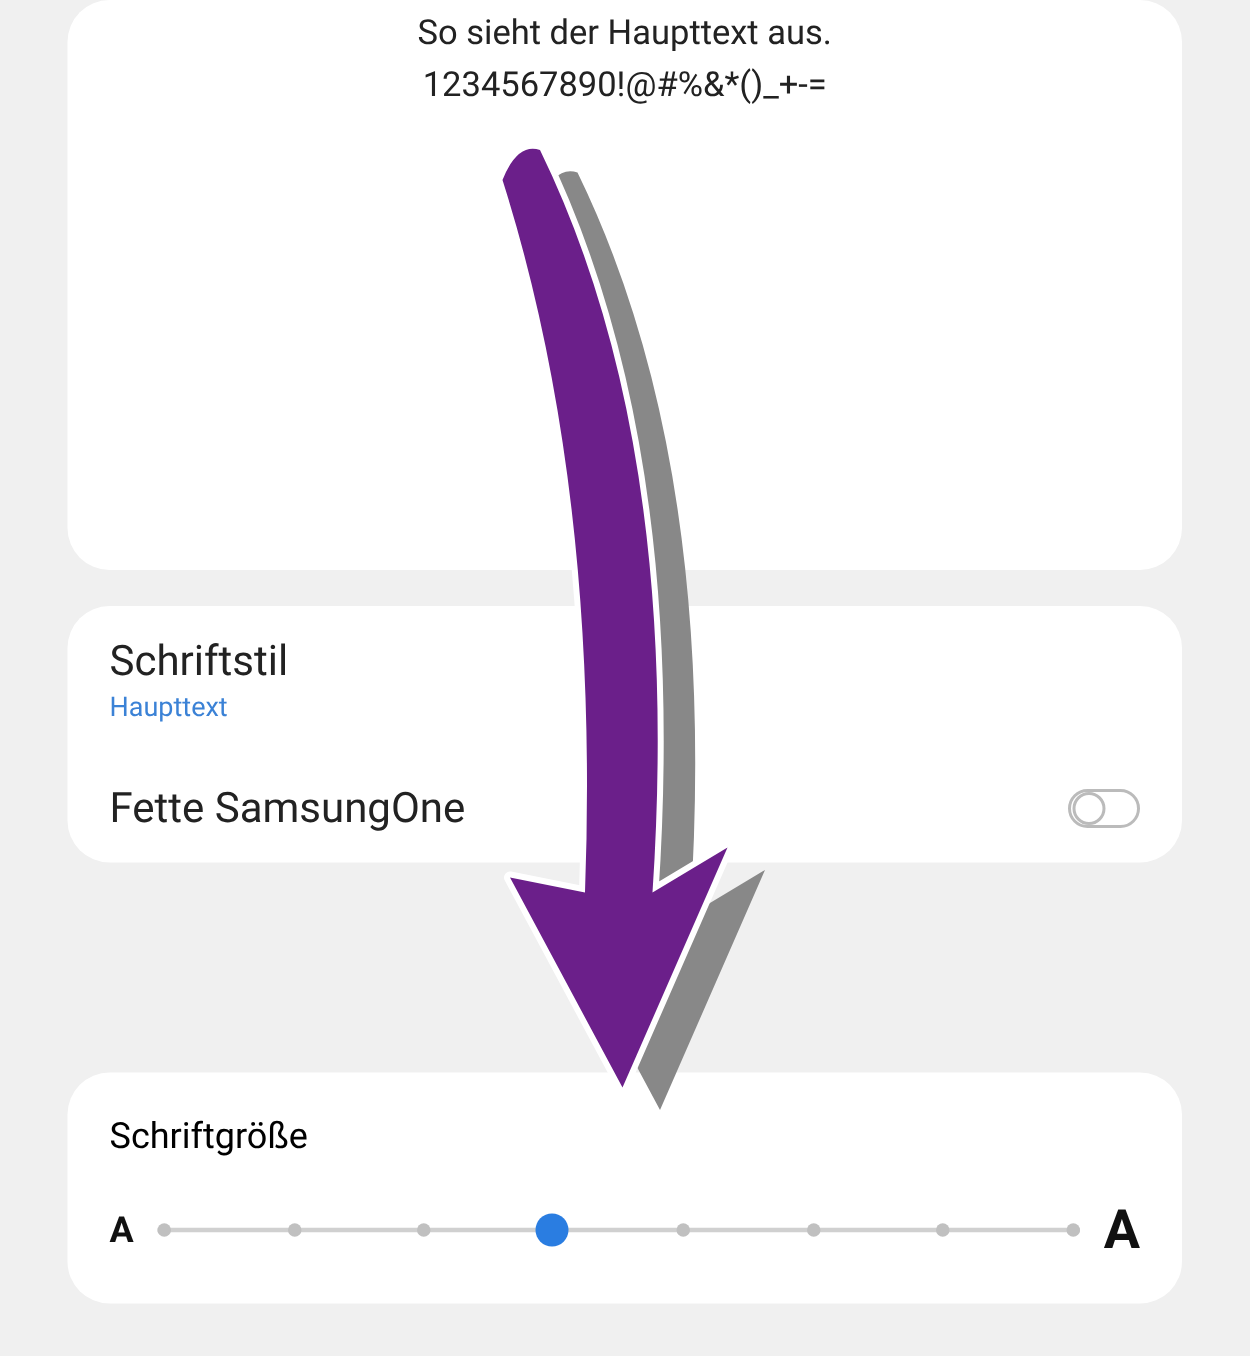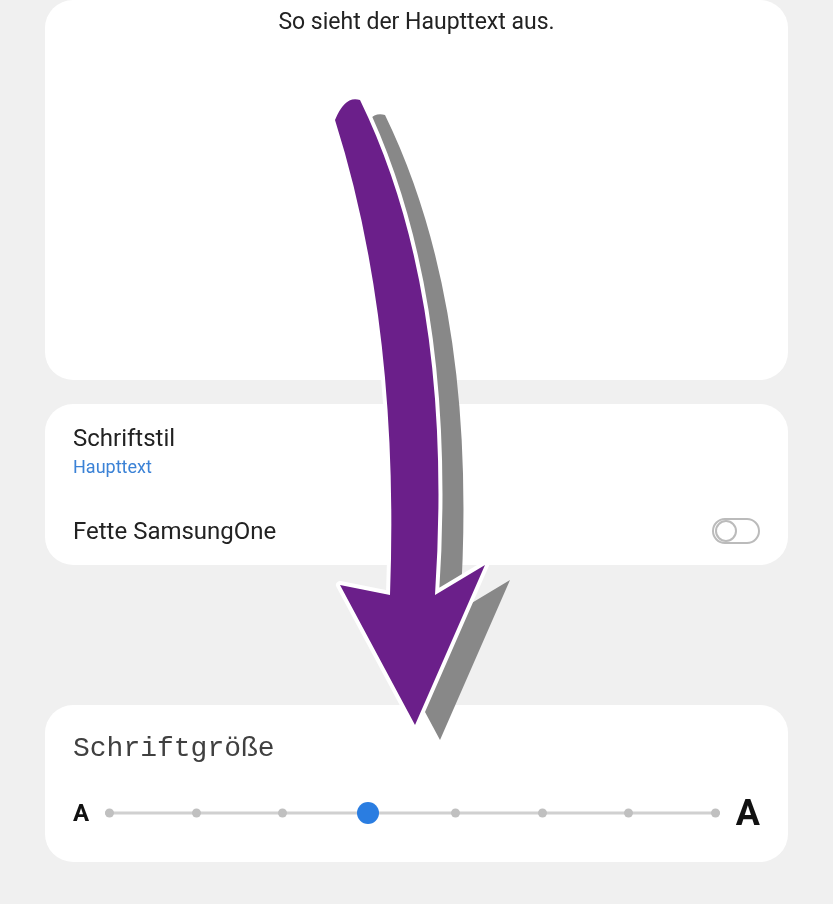--- a/index.html
+++ b/index.html
@@ -40,45 +40,44 @@
       padding: 20px 28px;
       display: flex;
       justify-content: space-between;
       align-items: center;
     }
     .setting-label-block {
       display: flex;
       flex-direction: column;
     }
     .setting-title {
-      font-size: 24px;
+      font-size: 28px;
       color: #222;
     }
     .setting-subtitle {
       font-size: 18px;
       color: #3b82d6;
       margin-top: 4px;
     }
     .toggle {
       width: 48px;
       height: 26px;
       position: relative;
     }
     .toggle svg {
       width: 100%;
       height: 100%;
     }
     .size-card {
       padding: 28px;
     }
     .size-title {
-      font-size: 28px;
-      color: #404040;
+      font-size: 24px;
+      color: #000000;
       margin-bottom: 28px;
-      font-family: Liberation Mono, monospace;
     }
     .slider-container {
       display: flex;
       align-items: center;
       gap: 16px;
     }
     .slider-small-a {
       font-size: 24px;
       font-weight: bold;
       color: #111;
@@ -138,20 +137,21 @@
       pointer-events: none;
       z-index: 10;
     }
   </style>
 </head>
 <body>
 
 <div class="card preview-card">
   <div class="preview-text">
     <div>So sieht der Haupttext aus.</div>
+    <div>1234567890!@#%&amp;*()_+-=</div>
   </div>
 </div>
 
 <div class="card settings-card">
   <div class="setting-row">
     <div class="setting-label-block">
       <span class="setting-title">Schriftstil</span>
       <span class="setting-subtitle">Haupttext</span>
     </div>
   </div>

